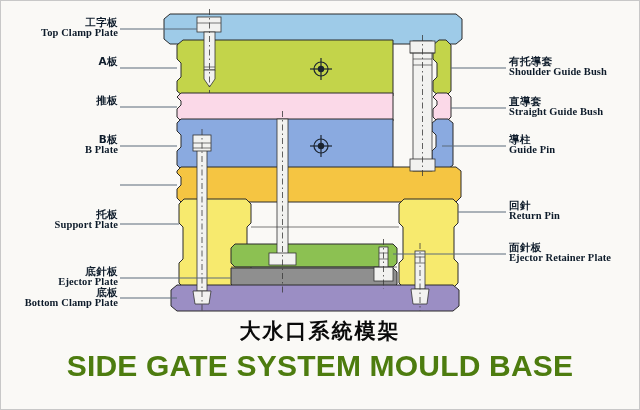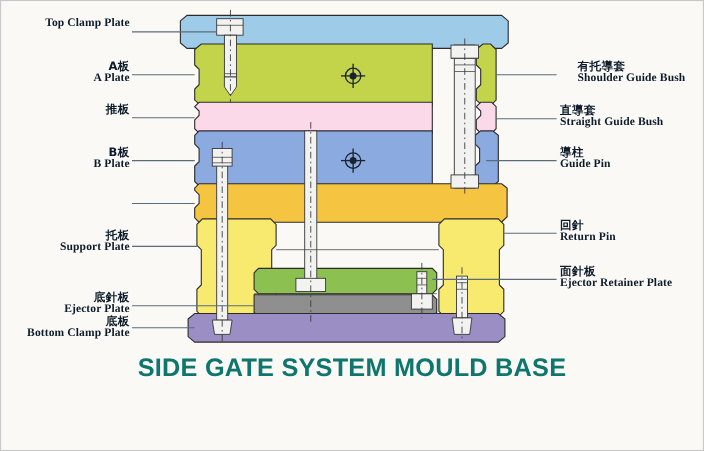--- a/index.html
+++ b/index.html
@@ -30,21 +30,21 @@
   .en{ font-family:"Liberation Serif", serif; font-size:10.5px; font-weight:bold; letter-spacing:.1px; display:block;}
   .title-wrap{
     position:absolute; left:0; right:0; text-align:center;
   }
   .t-cn{
     font-family:"DejaVu Sans", sans-serif;
     font-size:21px; font-weight:bold; letter-spacing:2px; color:#0a0a0a;
   }
   .t-en{
     font-family:"Liberation Sans", sans-serif;
-    font-size:23px; font-weight:bold; letter-spacing:.2px; color:#0f766e;
+    font-size:30px; font-weight:bold; letter-spacing:.2px; color:#4d7c0f;
   }
   svg{ position:absolute; left:0; top:0; }
 </style>
 </head>
 <body>
 
 <div id="page">
 
   <svg width="640" height="410" viewBox="0 0 640 410">
     <defs>
@@ -147,25 +147,25 @@
     <g stroke="#5a6b7a" stroke-width="1">
       <line x1="450" y1="67" x2="505" y2="67"></line>
       <line x1="450" y1="107" x2="505" y2="107"></line>
       <line x1="441" y1="145" x2="505" y2="145"></line>
       <line x1="457" y1="211" x2="505" y2="211"></line>
       <line x1="392" y1="253" x2="505" y2="253"></line>
     </g>
   </svg>
 
   <div class="lbl" style="left:0;width:117px;top:16px;">
+    <span class="cn">工字板</span>
     <span class="en">Top Clamp Plate</span>
   </div>
   <div class="lbl" style="left:0;width:117px;top:55px;">
     <span class="cn">A板</span>
-    <span class="en">A Plate</span>
   </div>
   <div class="lbl" style="left:0;width:117px;top:94px;">
     <span class="cn">推板</span>
   </div>
   <div class="lbl" style="left:0;width:117px;top:133px;">
     <span class="cn">B板</span>
     <span class="en">B Plate</span>
   </div>
   <div class="lbl" style="left:0;width:117px;top:172px;margin-top:36px;">
     <span class="cn">托板</span>
@@ -173,21 +173,21 @@
   </div>
   <div class="lbl" style="left:0;width:117px;top:286px;">
     <span class="cn">底板</span>
     <span class="en">Bottom Clamp Plate</span>
   </div>
   <div class="lbl" style="left:0;width:117px;top:265px;">
     <span class="cn">底針板</span>
     <span class="en">Ejector Plate</span>
   </div>
 
-  <div class="lbl right" style="left:508px;top:55px;margin-left:16px;">
+  <div class="lbl right" style="left:508px;top:55px;">
     <span class="cn">有托導套</span>
     <span class="en">Shoulder Guide Bush</span>
   </div>
   <div class="lbl right" style="left:508px;top:95px;">
     <span class="cn">直導套</span>
     <span class="en">Straight Guide Bush</span>
   </div>
   <div class="lbl right" style="left:508px;top:133px;">
     <span class="cn">導柱</span>
     <span class="en">Guide Pin</span>
@@ -195,16 +195,17 @@
   <div class="lbl right" style="left:508px;top:199px;">
     <span class="cn">回針</span>
     <span class="en">Return Pin</span>
   </div>
   <div class="lbl right" style="left:508px;top:241px;">
     <span class="cn">面針板</span>
     <span class="en">Ejector Retainer Plate</span>
   </div>
 
   <div class="title-wrap" style="top:316px;">
+    <div class="t-cn">大水口系統模架</div>
     <div class="t-en" style="margin-top:4px;">SIDE GATE SYSTEM MOULD BASE</div>
   </div>
 
 </div>
 
 </body></html>

